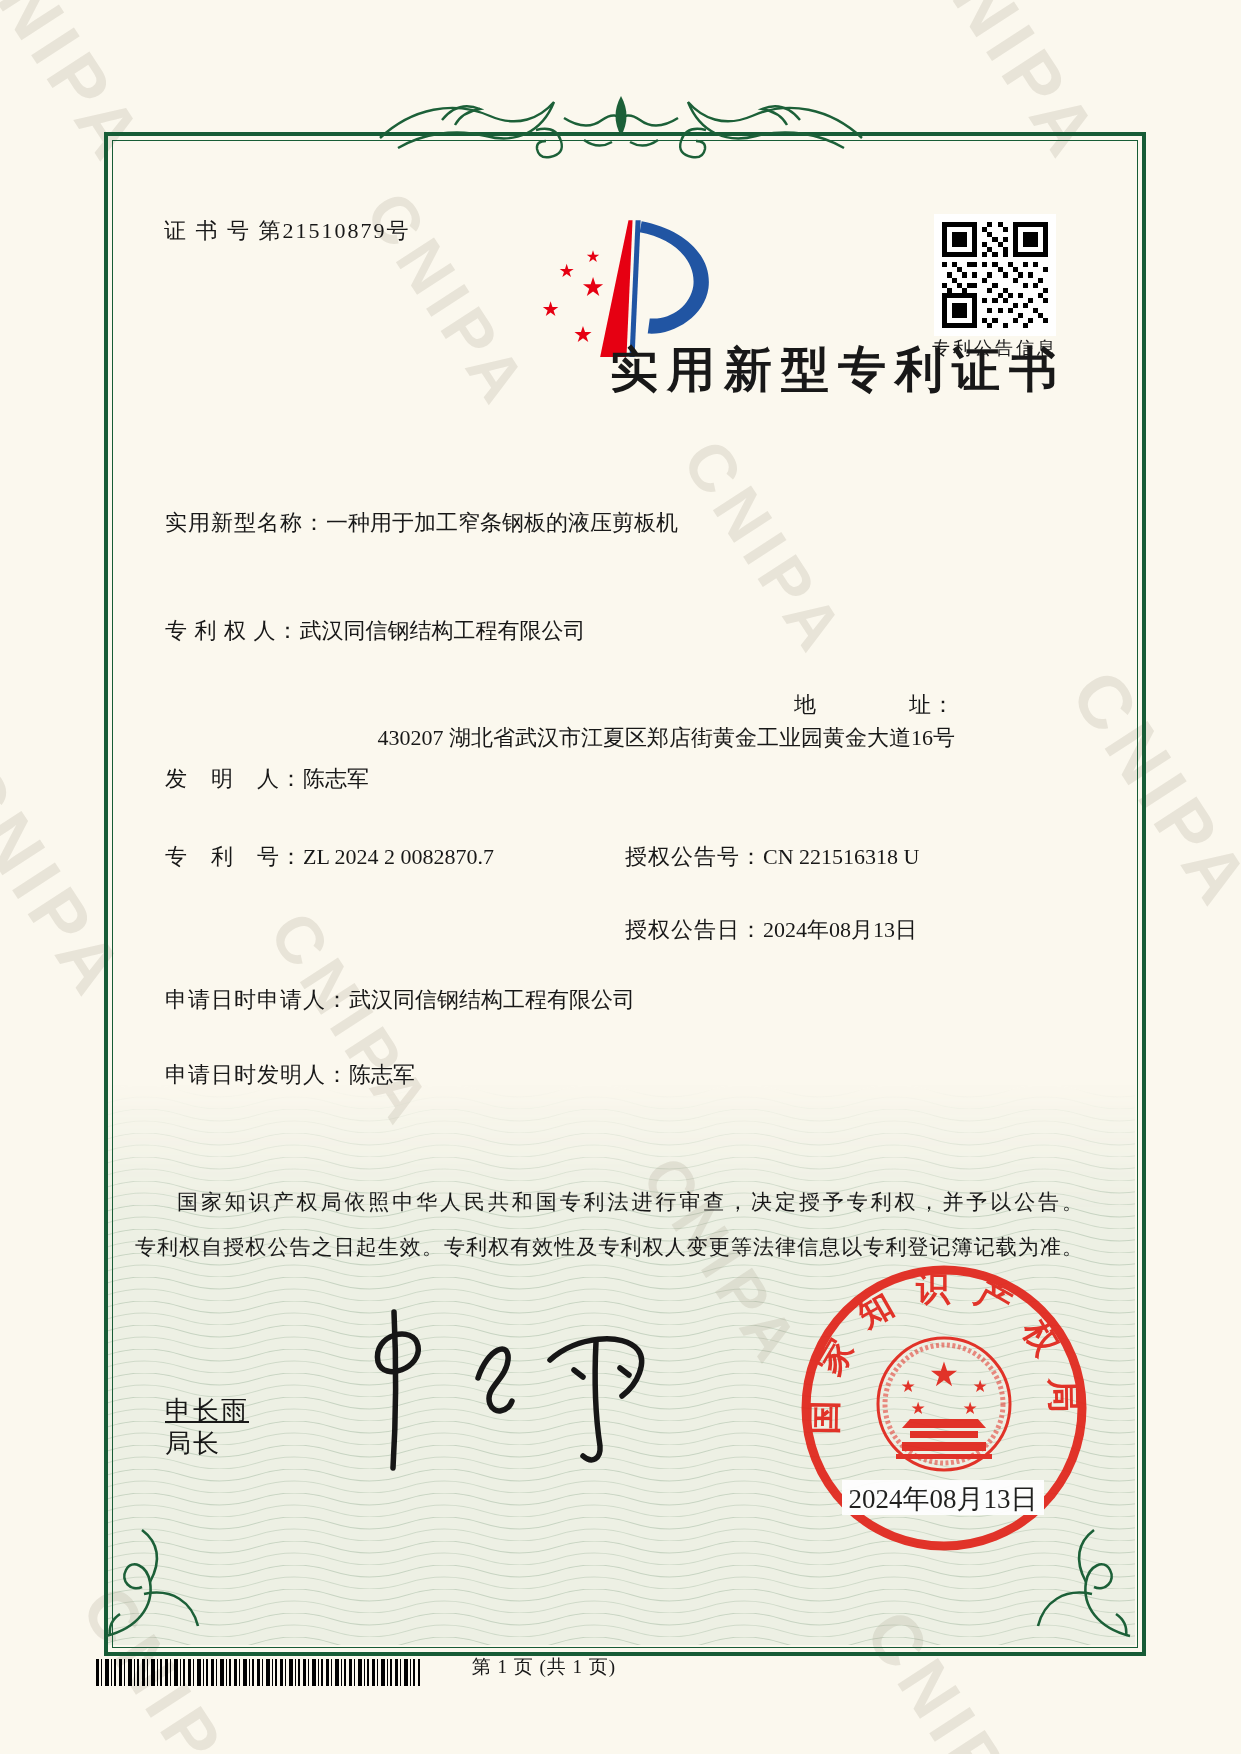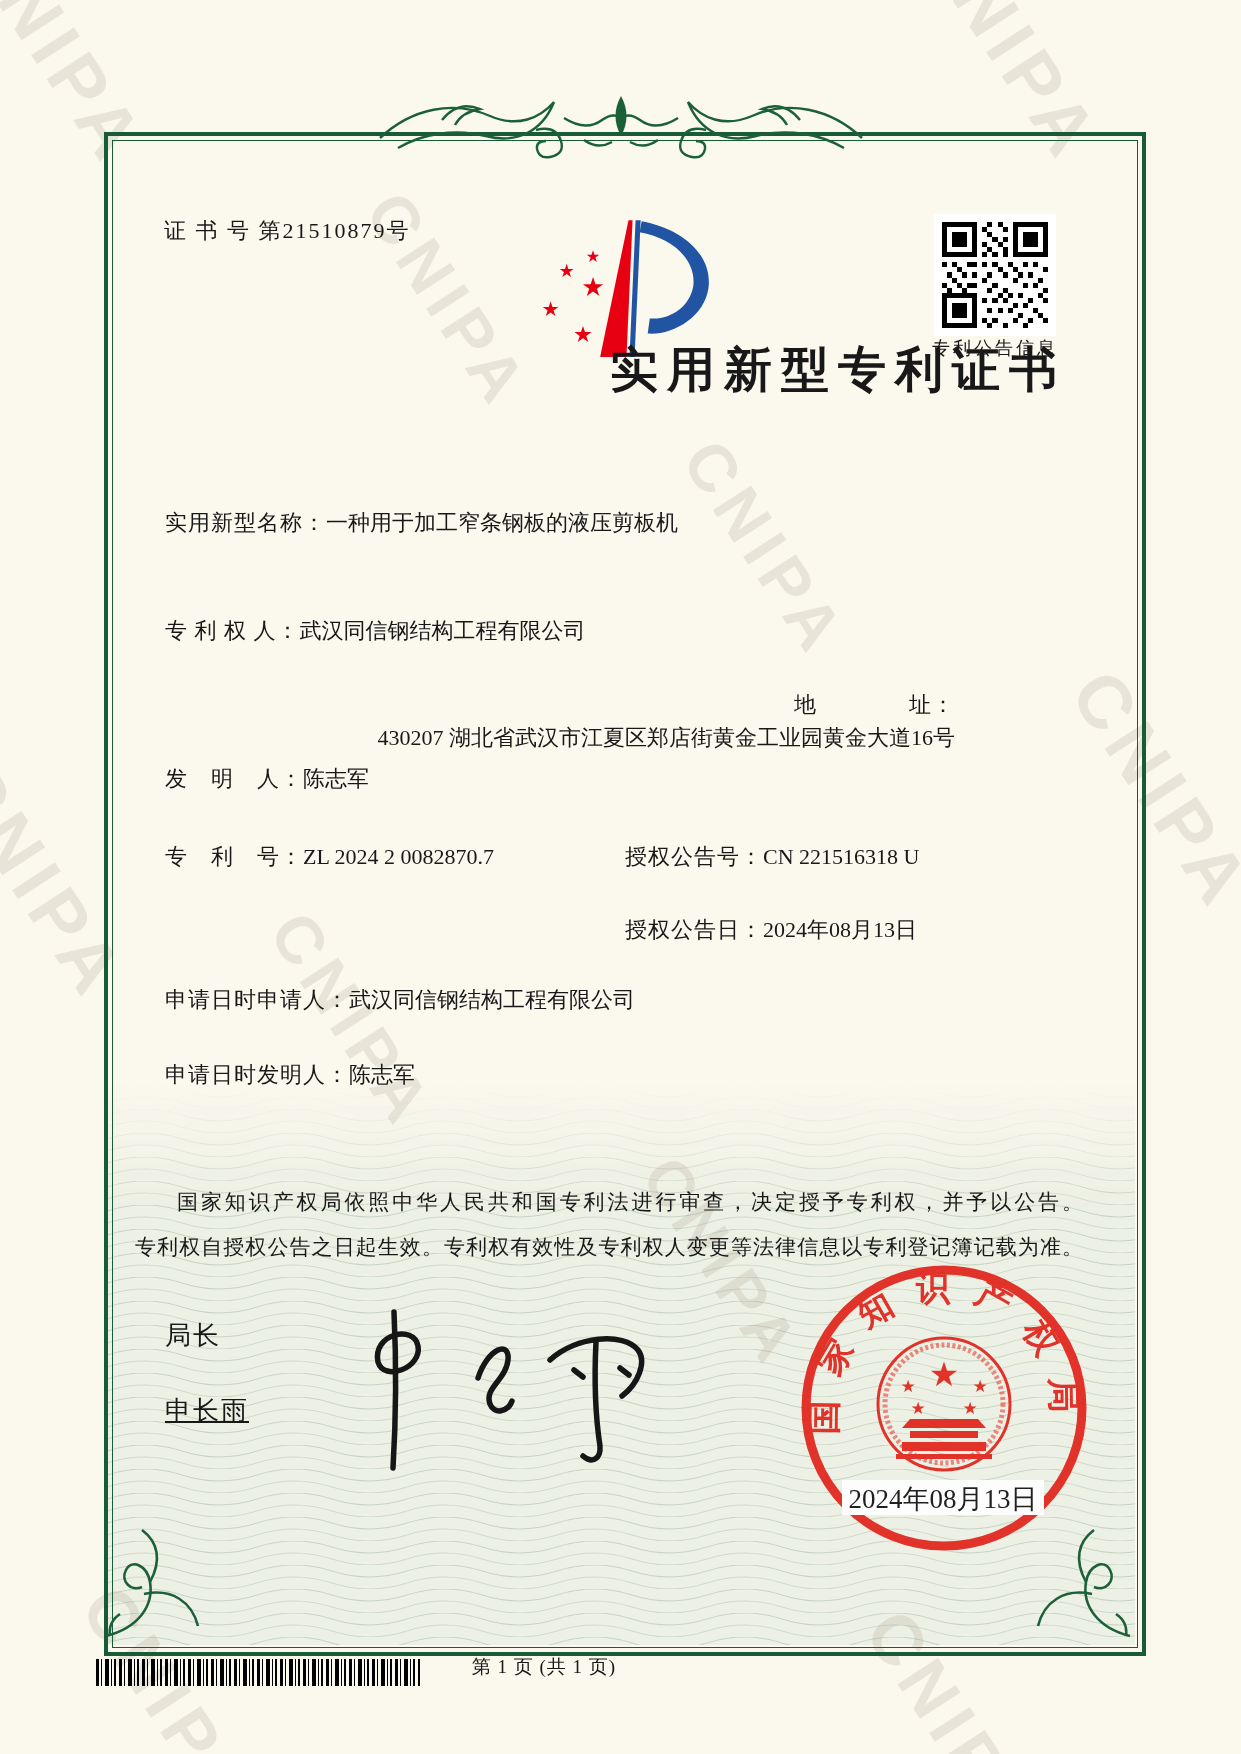--- a/index.html
+++ b/index.html
@@ -211,21 +211,21 @@
 
   <div class="row" style="left:165px;top:1060px;">
     <span class="lbl">申请日时发明人：</span><span class="val">陈志军</span>
   </div>
 
   <div class="decl">
     <div class="l1">国家知识产权局依照中华人民共和国专利法进行审查，决定授予专利权，并予以公告。</div>
     <div class="l2">专利权自授权公告之日起生效。专利权有效性及专利权人变更等法律信息以专利登记簿记载为准。</div>
   </div>
 
-  <div class="signer" style="top:1318px;">局长</div>
+  <div class="signer" style="top:1426px;">局长</div>
   <div class="signer" style="top:1393px;text-decoration:underline;">申长雨</div>
 
   <svg class="sig-svg" width="320" height="180" viewBox="0 0 320 180">
     <g fill="none" stroke="#161616" stroke-width="5.5" stroke-linecap="round" stroke-linejoin="round">
       <path d="M56,14 C58,56 58,120 55,170"></path>
       <path d="M40,64 C34,36 76,26 80,48 C84,70 46,84 40,64"></path>
       <path d="M140,80 C150,50 172,42 170,62 C168,82 146,90 152,106 C156,117 170,114 174,103"></path>
       <path d="M212,62 C238,38 286,34 300,52 C309,64 300,86 284,98"></path>
       <path d="M258,44 C256,84 258,122 262,148 C263,161 254,166 245,158"></path>
       <path d="M236,72 l9,7"></path>

